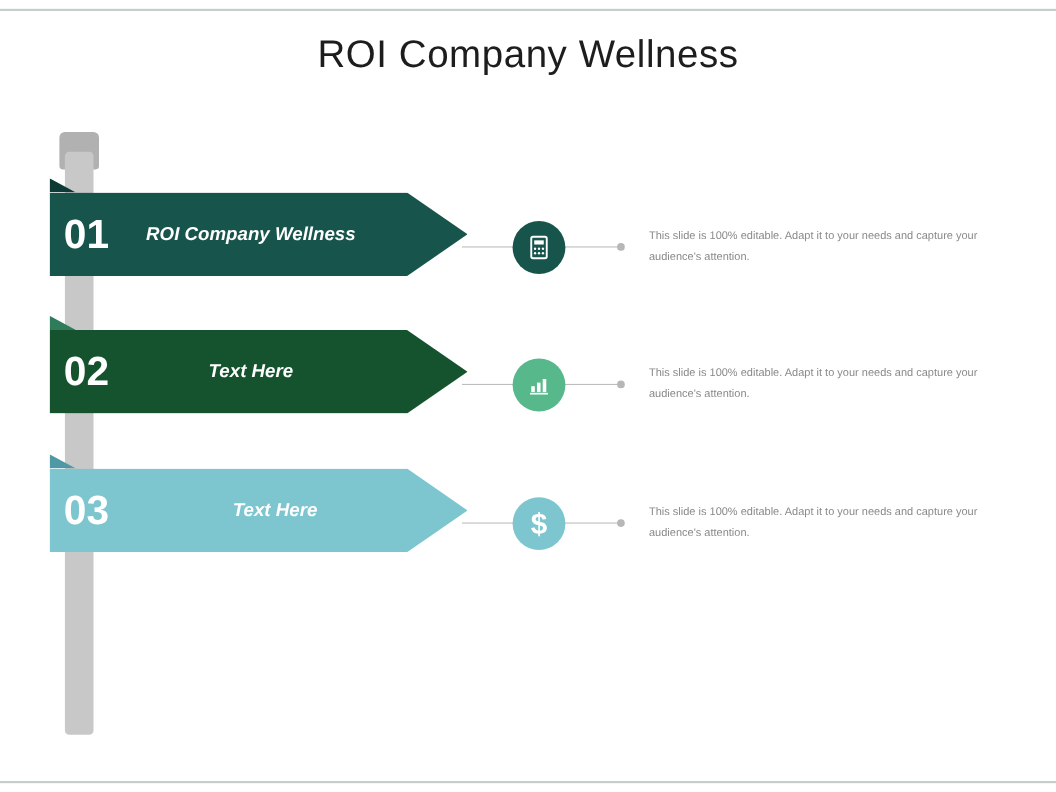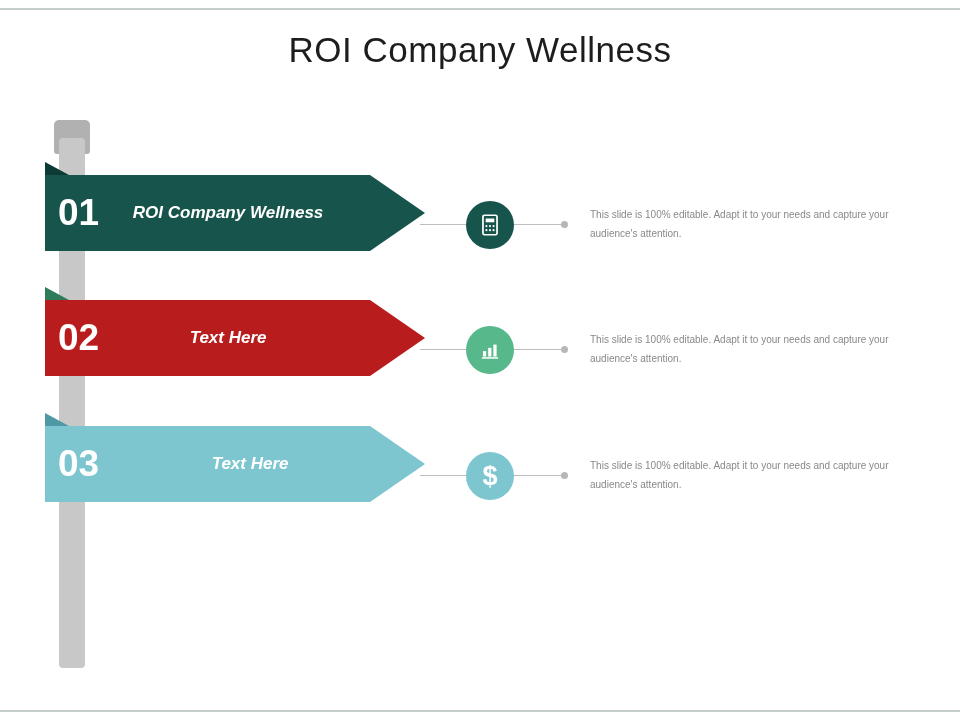--- a/index.html
+++ b/index.html
@@ -39,21 +39,21 @@
   .row-1 .fold{background:#0d3a34;}
   .row-2 .fold{background:#2f7c5a;}
   .row-3 .fold{background:#4f99a6;}
 
   .arrow{
     position:absolute;left:45px;top:0;width:380px;height:76px;
     clip-path:polygon(0 0,325px 0,100% 50%,325px 100%,0 100%);
     display:flex;align-items:center;color:#ffffff;
   }
   .row-1 .arrow{background:#17544c;}
-  .row-2 .arrow{background:#b91c1c;}
+  .row-2 .arrow{background:#14532d;}
   .row-3 .arrow{background:#7dc6cf;gap:44px;}
 
   .row-number{
     font-size:37px;font-weight:700;margin-left:13px;flex:0 0 auto;
   }
   .row-label{
     flex:1;text-align:center;padding-right:68px;
     font-size:17px;font-weight:700;font-style:italic;
   }
 

